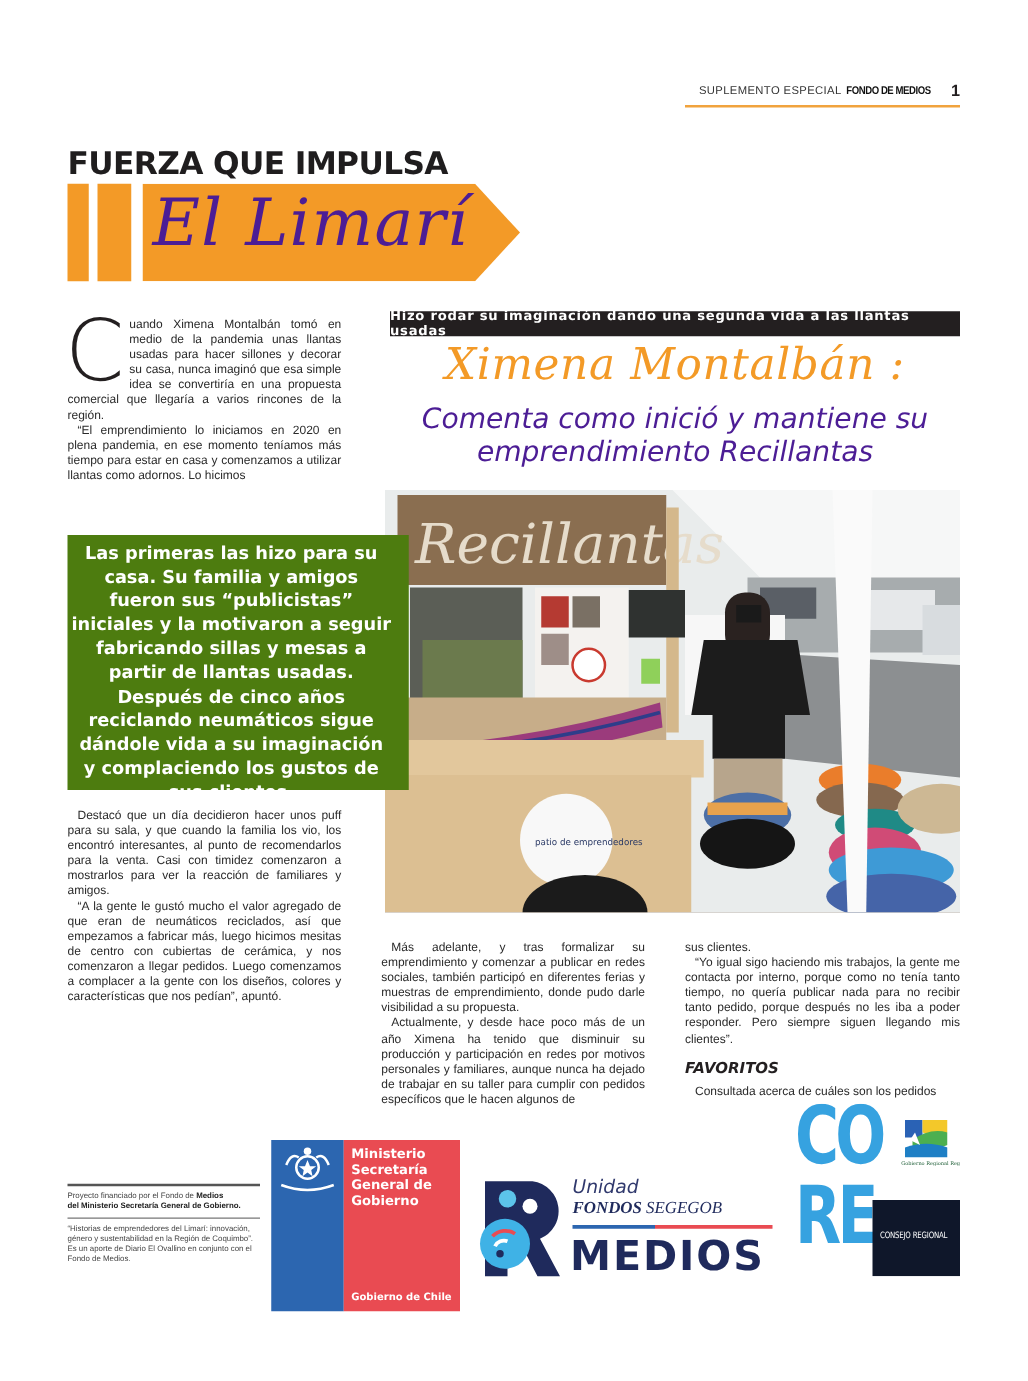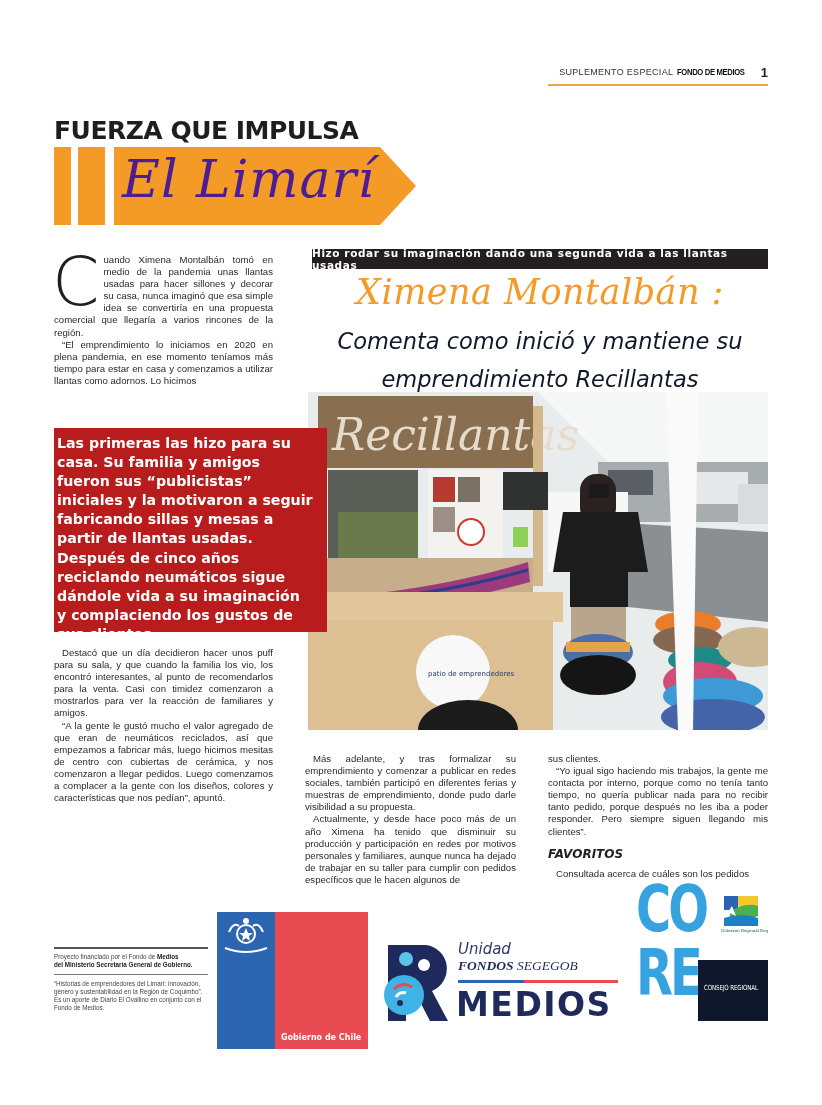--- a/index.html
+++ b/index.html
@@ -27,33 +27,33 @@
                  font-style: italic; font-size: 52px; color: #4c1d95; letter-spacing: 1px; }
 
   
   .col { font-size: 9.6px; line-height: 12.1px; text-align: justify; color: #2a2a2a; }
   .col p { margin: 0; text-indent: 8px; }
   .col p.noind { text-indent: 0; }
   .dropcap { float: left; font-size: 68px; line-height: 52px; margin: 2px 4px 0 -2px;
              font-family: "DejaVu Sans", sans-serif; font-weight: 300; color: #231f20; }
 
   
-  .pull { left: 54px; top: 428px; width: 273px; height: 204px; background: #b91c1c;
+  .pull { left: 54px; top: 428px; width: 273px; height: 204px; background: #4d7c0f;
           color: #ffffff; box-sizing: border-box; padding: 6px 14px 8px 3px;
           font-family: "DejaVu Sans", sans-serif; font-size: 14.2px; line-height: 19.1px;
-          font-weight: bold; z-index: 3; }
+          font-weight: bold; z-index: 3; text-align: center; }
 
   
   .deck { left: 312px; top: 249px; width: 456px; height: 20px; background: #231f20; color: #fff;
           font-family: "DejaVu Sans", sans-serif; font-weight: bold; font-size: 10.5px;
           letter-spacing: 0.6px; display: flex; align-items: center; justify-content: center; }
   .name { left: 312px; top: 272px; width: 456px; text-align: center; font-family: "DejaVu Serif", serif;
           font-style: italic; font-size: 35px; color: #f39a27; letter-spacing: 0.5px; }
   .sub { left: 312px; top: 322px; width: 456px; text-align: center; font-family: "DejaVu Sans", sans-serif;
-         font-style: italic; font-size: 22.5px; line-height: 38px; color: #0f172a; }
+         font-style: italic; font-size: 22.5px; line-height: 27px; color: #4c1d95; }
 
   
   .photo { left: 308px; top: 392px; width: 460px; height: 338px; overflow: hidden;
            background: linear-gradient(180deg,#ecefed 0%,#dfe2e1 40%,#c9c7c2 60%,#a9a39a 100%); }
 
   .fav { font-family: "DejaVu Sans", sans-serif; font-style: italic; font-weight: bold;
          font-size: 12px; color: #231f20; margin: 10px 0 8px 0; text-indent: 0; }
 
   
   .credit { left: 54px; top: 947px; width: 154px; font-size: 6.3px; line-height: 8px; color: #444; }
@@ -214,20 +214,21 @@
   <div class="blue">
     <svg width="58" height="50" viewBox="0 0 58 50">
       <circle cx="29" cy="22" r="9" fill="none" stroke="#fff" stroke-width="2"></circle>
       <polygon points="29,16 31,21 36,21 32,24 33,29 29,26 25,29 26,24 22,21 27,21" fill="#fff"></polygon>
       <path d="M12,20 q4,-10 10,-6 M46,20 q-4,-10 -10,-6" stroke="#fff" stroke-width="2" fill="none"></path>
       <path d="M8,36 q21,8 42,0" stroke="#fff" stroke-width="2" fill="none"></path>
       <circle cx="29" cy="9" r="3" fill="#fff"></circle>
     </svg>
   </div>
   <div class="red">
+    <div class="ministry">Ministerio Secretaría General de Gobierno</div>
     <div class="gobchile">Gobierno de Chile</div>
   </div>
 </div>
 
 <div class="abs medios">
   <svg width="78" height="90" viewBox="0 0 78 90" style="position:absolute;left:0;top:2px;">
     <path d="M10,8 h38 a24,24 0 0 1 6,46 l16,30 h-18 l-14,-27 h-10 v27 h-18 z" fill="#1f2a5c"></path>
     <circle cx="28" cy="22" r="7" fill="#5cc4ea"></circle>
     <circle cx="46" cy="28" r="6" fill="#ffffff"></circle>
     <circle cx="26" cy="58" r="20" fill="#3fb2e6"></circle>

